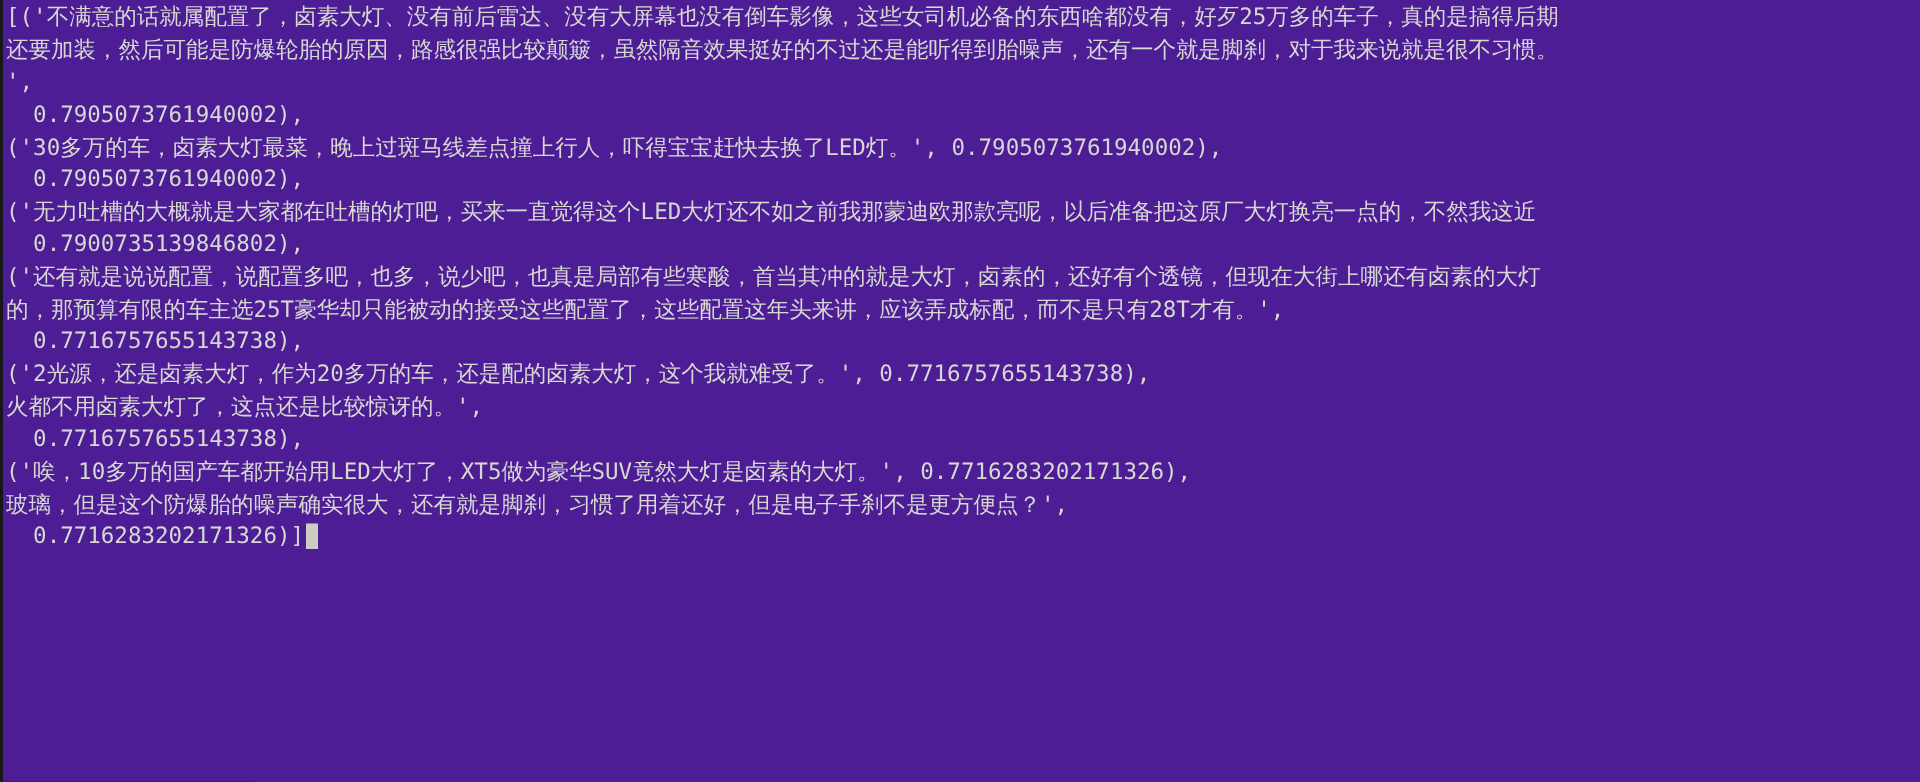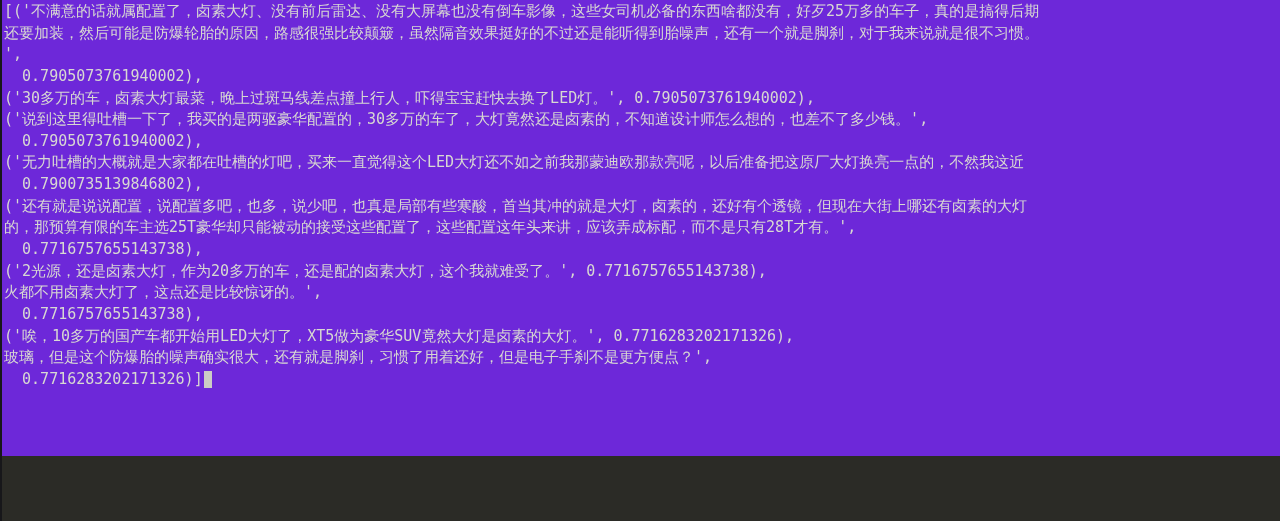--- a/index.html
+++ b/index.html
@@ -10,22 +10,22 @@
   body {
     width: 1280px;
     height: 521px;
     overflow: hidden;
     position: relative;
   }
   .terminal {
     position: absolute;
     left: 0; top: 0;
     width: 1280px;
-    height: 456px;
-    background: #6d28d9;
+    height: 521px;
+    background: #4c1d95;
     padding: 1px 0 0 4px;
     box-sizing: border-box;
     cursor: text;
   }
   .terminal-edge {
     position: absolute;
     left: 0; top: 0;
     width: 2px;
     height: 521px;
     background: #17171a;
@@ -50,21 +50,20 @@
 </style>
 </head>
 <body>
 
 <div class="terminal">
 <div class="line">[('不满意的话就属配置了，卤素大灯、没有前后雷达、没有大屏幕也没有倒车影像，这些女司机必备的东西啥都没有，好歹25万多的车子，真的是搞得后期</div>
     <div class="line">还要加装，然后可能是防爆轮胎的原因，路感很强比较颠簸，虽然隔音效果挺好的不过还是能听得到胎噪声，还有一个就是脚刹，对于我来说就是很不习惯。</div>
     <div class="line">',</div>
     <div class="line">  0.7905073761940002),</div>
     <div class="line">('30多万的车，卤素大灯最菜，晚上过斑马线差点撞上行人，吓得宝宝赶快去换了LED灯。', 0.7905073761940002),</div>
-    <div class="line">('说到这里得吐槽一下了，我买的是两驱豪华配置的，30多万的车了，大灯竟然还是卤素的，不知道设计师怎么想的，也差不了多少钱。',</div>
     <div class="line">  0.7905073761940002),</div>
     <div class="line">('无力吐槽的大概就是大家都在吐槽的灯吧，买来一直觉得这个LED大灯还不如之前我那蒙迪欧那款亮呢，以后准备把这原厂大灯换亮一点的，不然我这近</div>
     <div class="line">  0.7900735139846802),</div>
     <div class="line">('还有就是说说配置，说配置多吧，也多，说少吧，也真是局部有些寒酸，首当其冲的就是大灯，卤素的，还好有个透镜，但现在大街上哪还有卤素的大灯</div>
     <div class="line">的，那预算有限的车主选25T豪华却只能被动的接受这些配置了，这些配置这年头来讲，应该弄成标配，而不是只有28T才有。',</div>
     <div class="line">  0.7716757655143738),</div>
     <div class="line">('2光源，还是卤素大灯，作为20多万的车，还是配的卤素大灯，这个我就难受了。', 0.7716757655143738),</div>
     <div class="line">火都不用卤素大灯了，这点还是比较惊讶的。',</div>
     <div class="line">  0.7716757655143738),</div>
     <div class="line">('唉，10多万的国产车都开始用LED大灯了，XT5做为豪华SUV竟然大灯是卤素的大灯。', 0.7716283202171326),</div>

